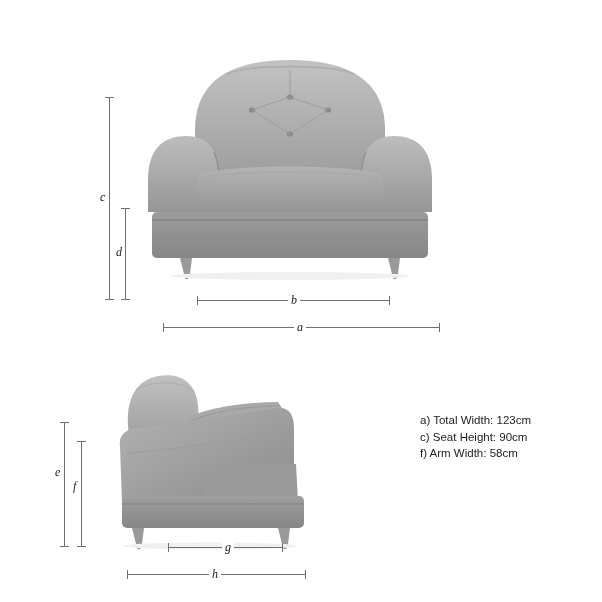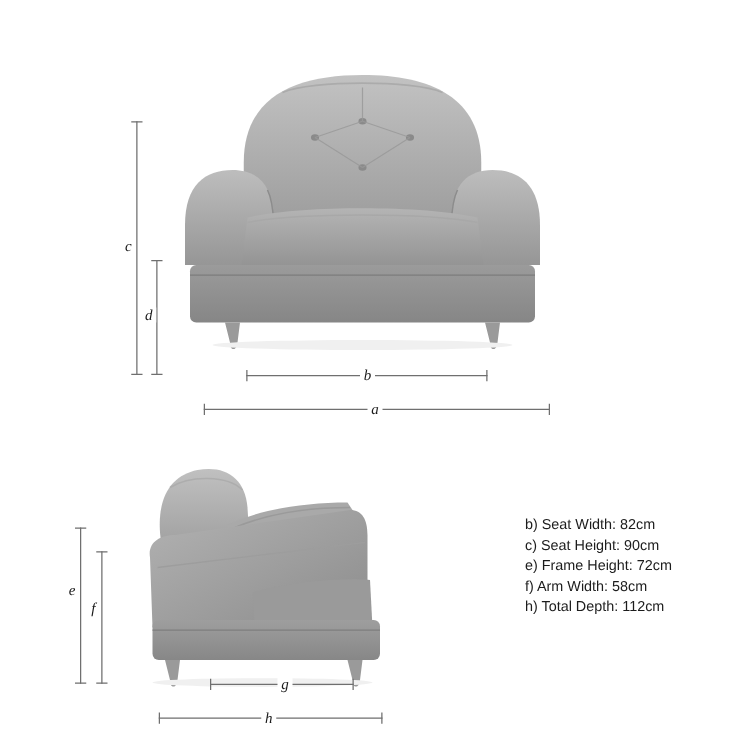--- a/index.html
+++ b/index.html
@@ -221,20 +221,18 @@
   </div>
   <span class="dim-label" style="left:222px; top:541px;">g</span>
 
   <div class="dim-h" style="left:127px; top:574px; width:179px;">
     <span class="cap-v" style="left:0;"></span>
     <span class="cap-v" style="right:0;"></span>
   </div>
   <span class="dim-label" style="left:209px; top:568px;">h</span>
 
   <div id="legend">
-    <div class="key-row">b) Seat Width: 82cm</div>
+    <div class="key-row">a) Total Width: 123cm</div>
     <div class="key-row">c) Seat Height: 90cm</div>
-    <div class="key-row">e) Frame Height: 72cm</div>
     <div class="key-row">f) Arm Width: 58cm</div>
-    <div class="key-row">h) Total Depth: 112cm</div>
   </div>
 
 </div>
 
 </body></html>

